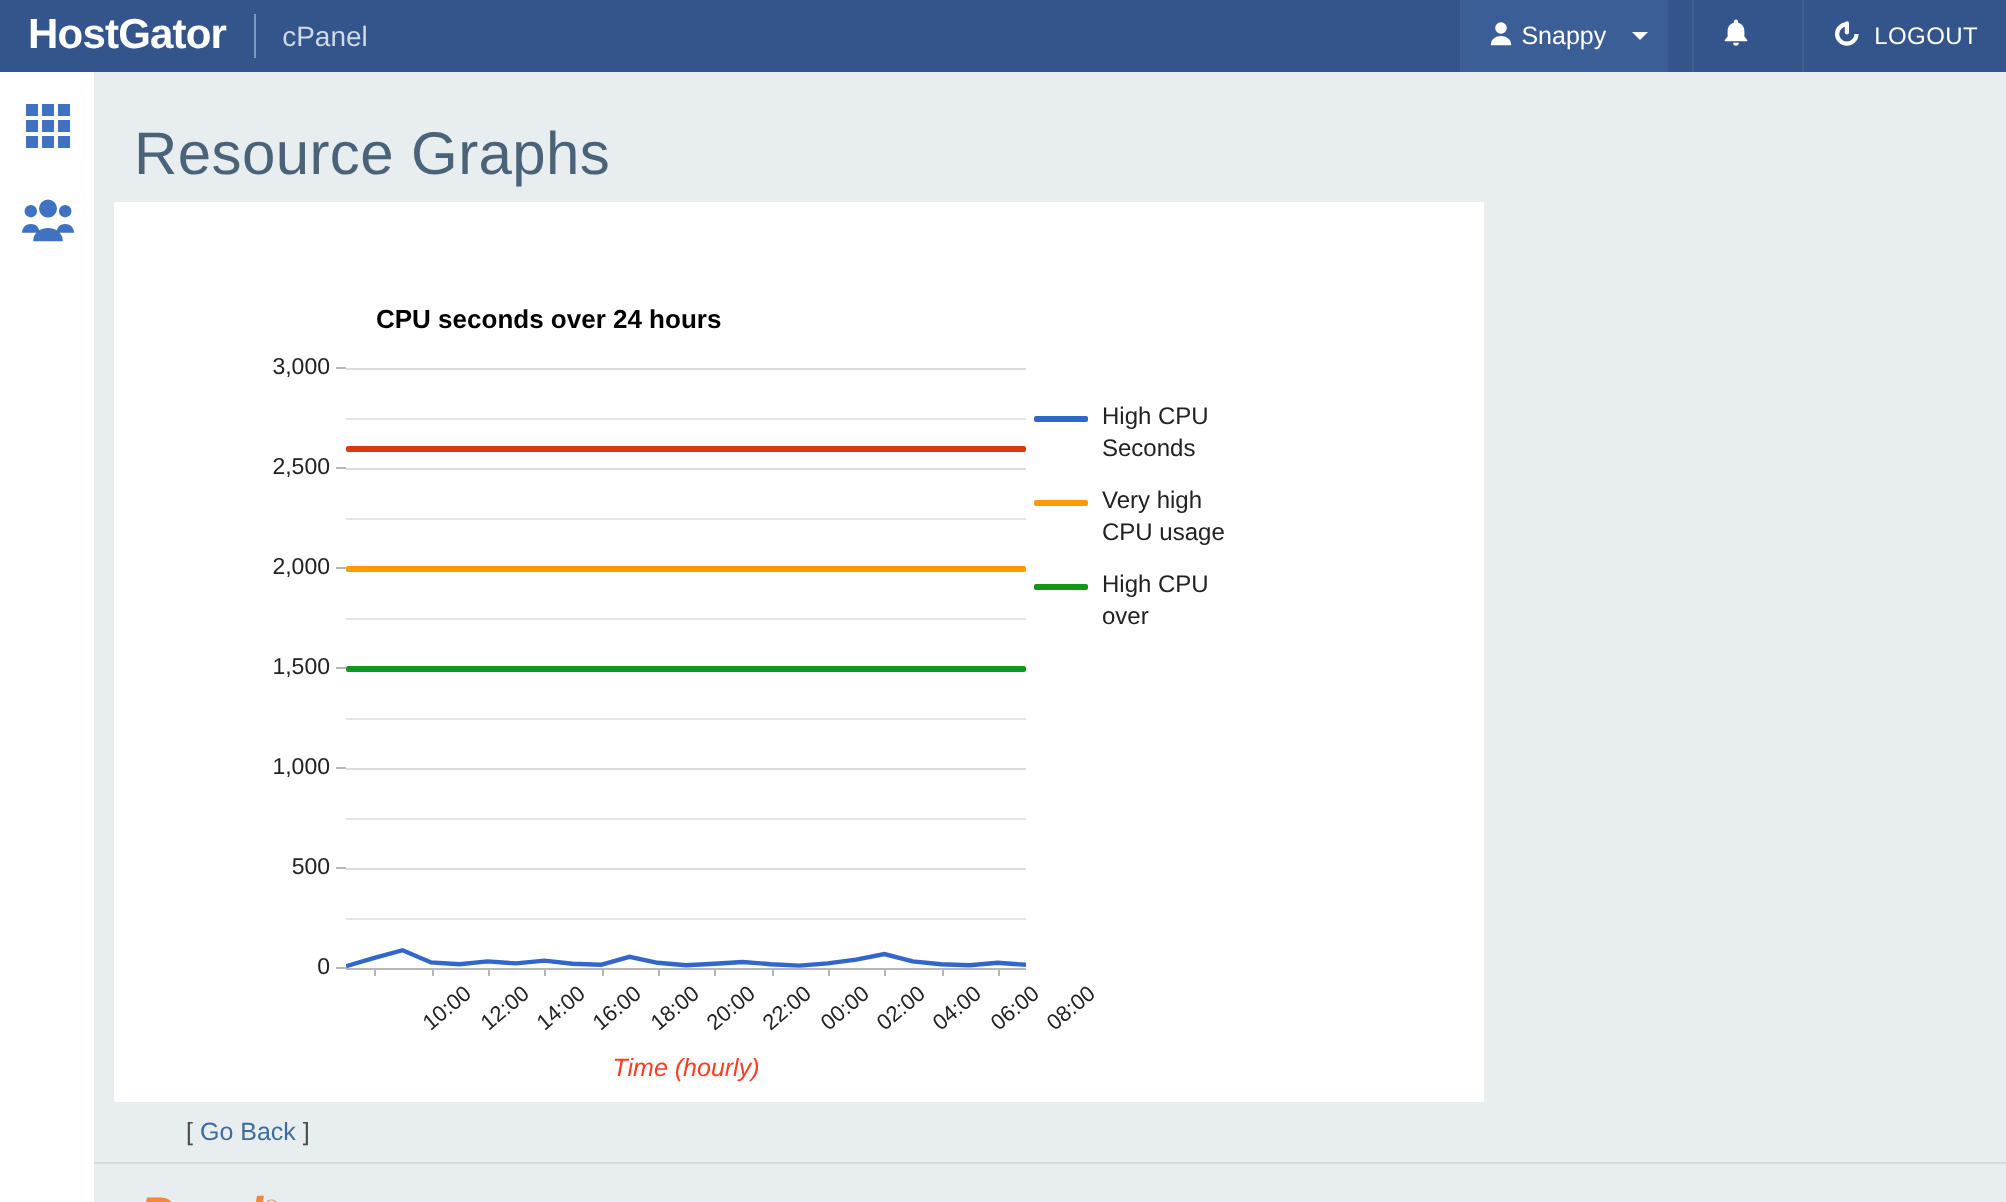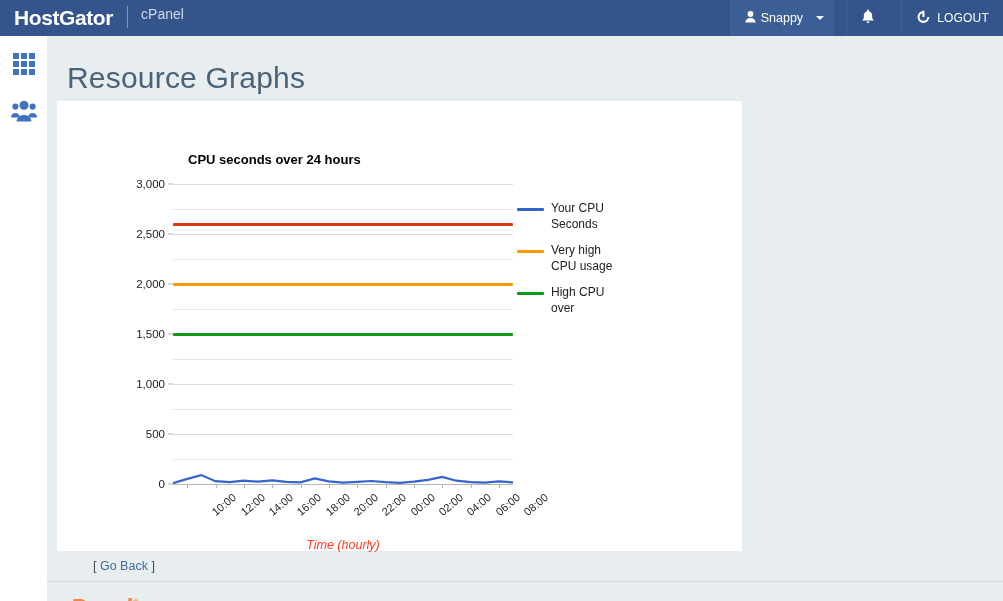--- a/index.html
+++ b/index.html
@@ -12,21 +12,21 @@
   }
 
   
   #topbar {
     position: absolute; top: 0; left: 0;
     width: 1003px; height: 36px;
     background: #34558b;
     display: flex; align-items: center;
     color: #ffffff;
   }
-  #brand-block { display: flex; padding-left: 14px; }
+  #brand-block { display: flex; align-items: center; padding-left: 14px; }
   #brand-name {
     font-size: 21px; font-weight: bold; letter-spacing: -0.4px;
     color: #ffffff;
   }
   #brand-divider {
     width: 1px; height: 22px; background: #7e97bd;
     margin: 0 13px 0 14px;
   }
   #brand-sub { font-size: 14px; color: #cfd9e8; }
 
@@ -106,21 +106,21 @@
 
   .xlabel {
     position: absolute; top: 0;
     font-size: 11px; color: #222222; white-space: nowrap;
     transform-origin: right top;
     transform: rotate(-40deg);
     text-align: right;
   }
   .xtick { position: absolute; top: 0; width: 1px; height: 4px; background: #b6b6b6; }
   #xaxis-title {
-    position: absolute; left: 116px; top: 437px; width: 340px;
+    position: absolute; left: 116px; top: 426px; width: 340px;
     text-align: center; font-size: 12.5px; font-style: italic; color: #ff3b21;
   }
 
   
   #legend { position: absolute; left: 460px; top: 100px; width: 130px; }
   .legend-row { display: flex; margin-bottom: 11px; }
   .legend-swatch {
     width: 27px; height: 3px; margin-top: 7px; margin-right: 7px;
     flex: 0 0 auto; border-radius: 1px;
   }
@@ -289,21 +289,21 @@
           <div class="xlabel" style="left: 429.5px; top: 390px;">06:00</div>
           <div class="xtick" style="left: 441.833px; top: 383px;"></div>
           <div class="xlabel" style="left: 457.833px; top: 390px;">08:00</div>
         </div>
 
       <div id="xaxis-title">Time (hourly)</div>
 
       <div id="legend">
           <div class="legend-row">
             <span class="legend-swatch" style="background: rgb(51, 102, 204);"></span>
-            <span class="legend-label">Your CPU Seconds</span>
+            <span class="legend-label">High CPU Seconds</span>
           </div>
           <div class="legend-row">
             <span class="legend-swatch" style="background: rgb(255, 153, 0);"></span>
             <span class="legend-label">Very high CPU usage</span>
           </div>
           <div class="legend-row">
             <span class="legend-swatch" style="background: rgb(16, 150, 24);"></span>
             <span class="legend-label">High CPU over</span>
           </div>
         </div>

